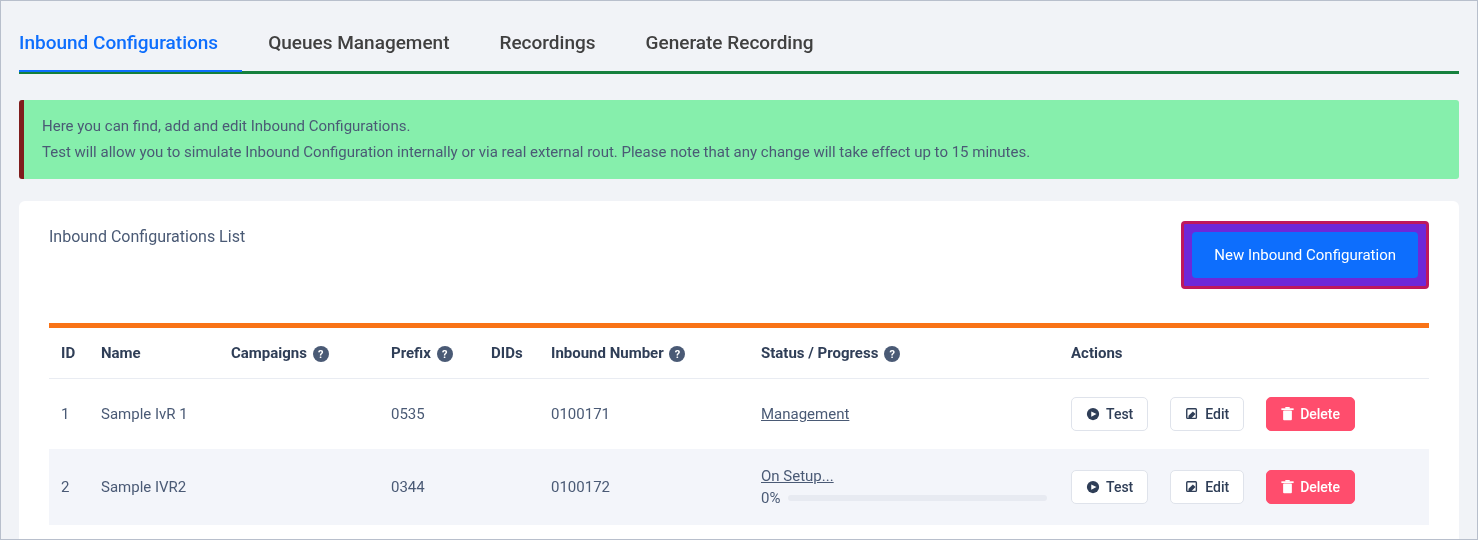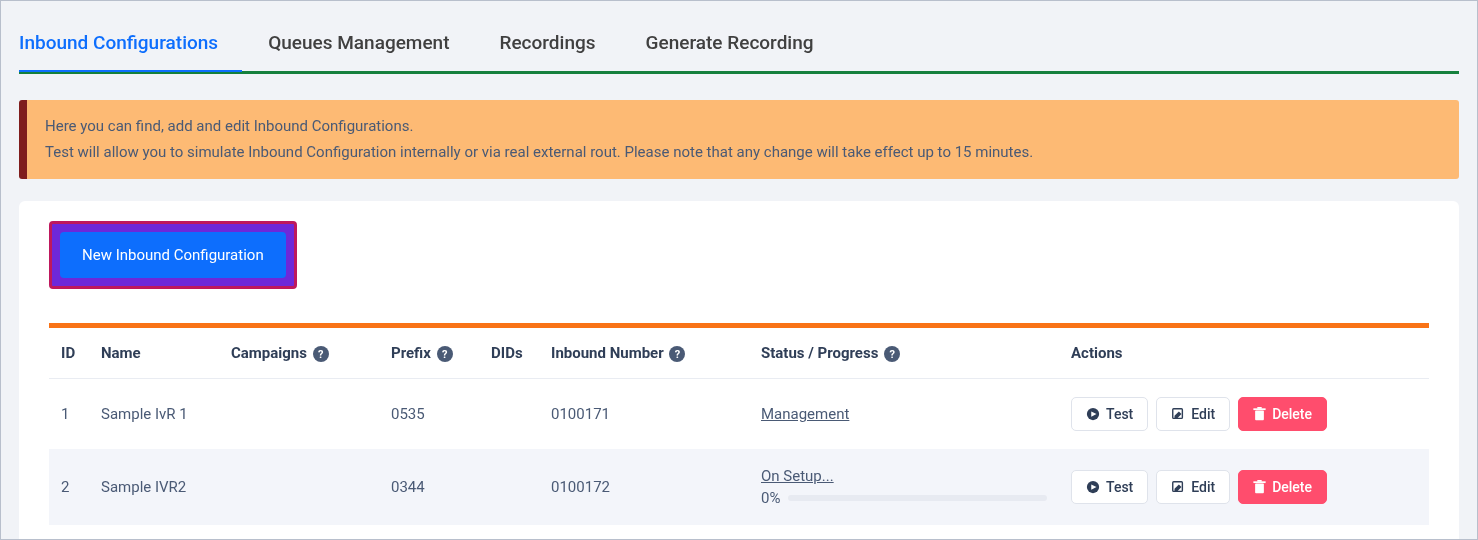--- a/index.html
+++ b/index.html
@@ -24,22 +24,22 @@
     cursor: pointer;
     font-weight: 500;
   }
   .tab.active {
     color: #0d6efd;
     border-bottom: 2px solid #0d6efd;
     margin-bottom: -1px;
   }
   .info-banner {
     margin-top: 26px;
-    background: #fdba74;
-    border-left: 8px solid #7f1d1d;
+    background: #86efac;
+    border-left: 5px solid #7f1d1d;
     padding: 14px 18px;
     border-radius: 3px;
     color: #4a5a75;
     font-size: 15px;
     line-height: 1.7;
   }
   .panel {
     margin-top: 22px;
     background: #fff;
     border-radius: 6px;
@@ -117,21 +117,21 @@
     gap: 8px;
     margin-top: 4px;
   }
   .progress-bar {
     flex: 1;
     height: 6px;
     background: #e7eaf1;
     border-radius: 3px;
     overflow: hidden;
   }
-  .actions { display: flex; gap: 8px; }
+  .actions { display: flex; gap: 22px; }
   .btn {
     display: inline-flex;
     align-items: center;
     gap: 6px;
     border: 1px solid #dfe3eb;
     background: #fff;
     color: #2f3e57;
     padding: 8px 14px;
     border-radius: 5px;
     font-size: 14px;
@@ -164,20 +164,21 @@
   <div class="tab">Generate Recording</div>
 </div>
 
 <div class="info-banner">
   <div>Here you can find, add and edit Inbound Configurations.</div>
   <div>Test will allow you to simulate Inbound Configuration internally or via real external rout. Please note that any change will take effect up to 15 minutes.</div>
 </div>
 
 <div class="panel">
   <div class="panel-header">
+    <div class="panel-title">Inbound Configurations List</div>
     <div class="new-btn-wrap">
       <button class="new-btn">New Inbound Configuration</button>
     </div>
   </div>
 
   <table class="table">
     <thead>
       <tr>
         <th>ID</th>
         <th>Name</th>

